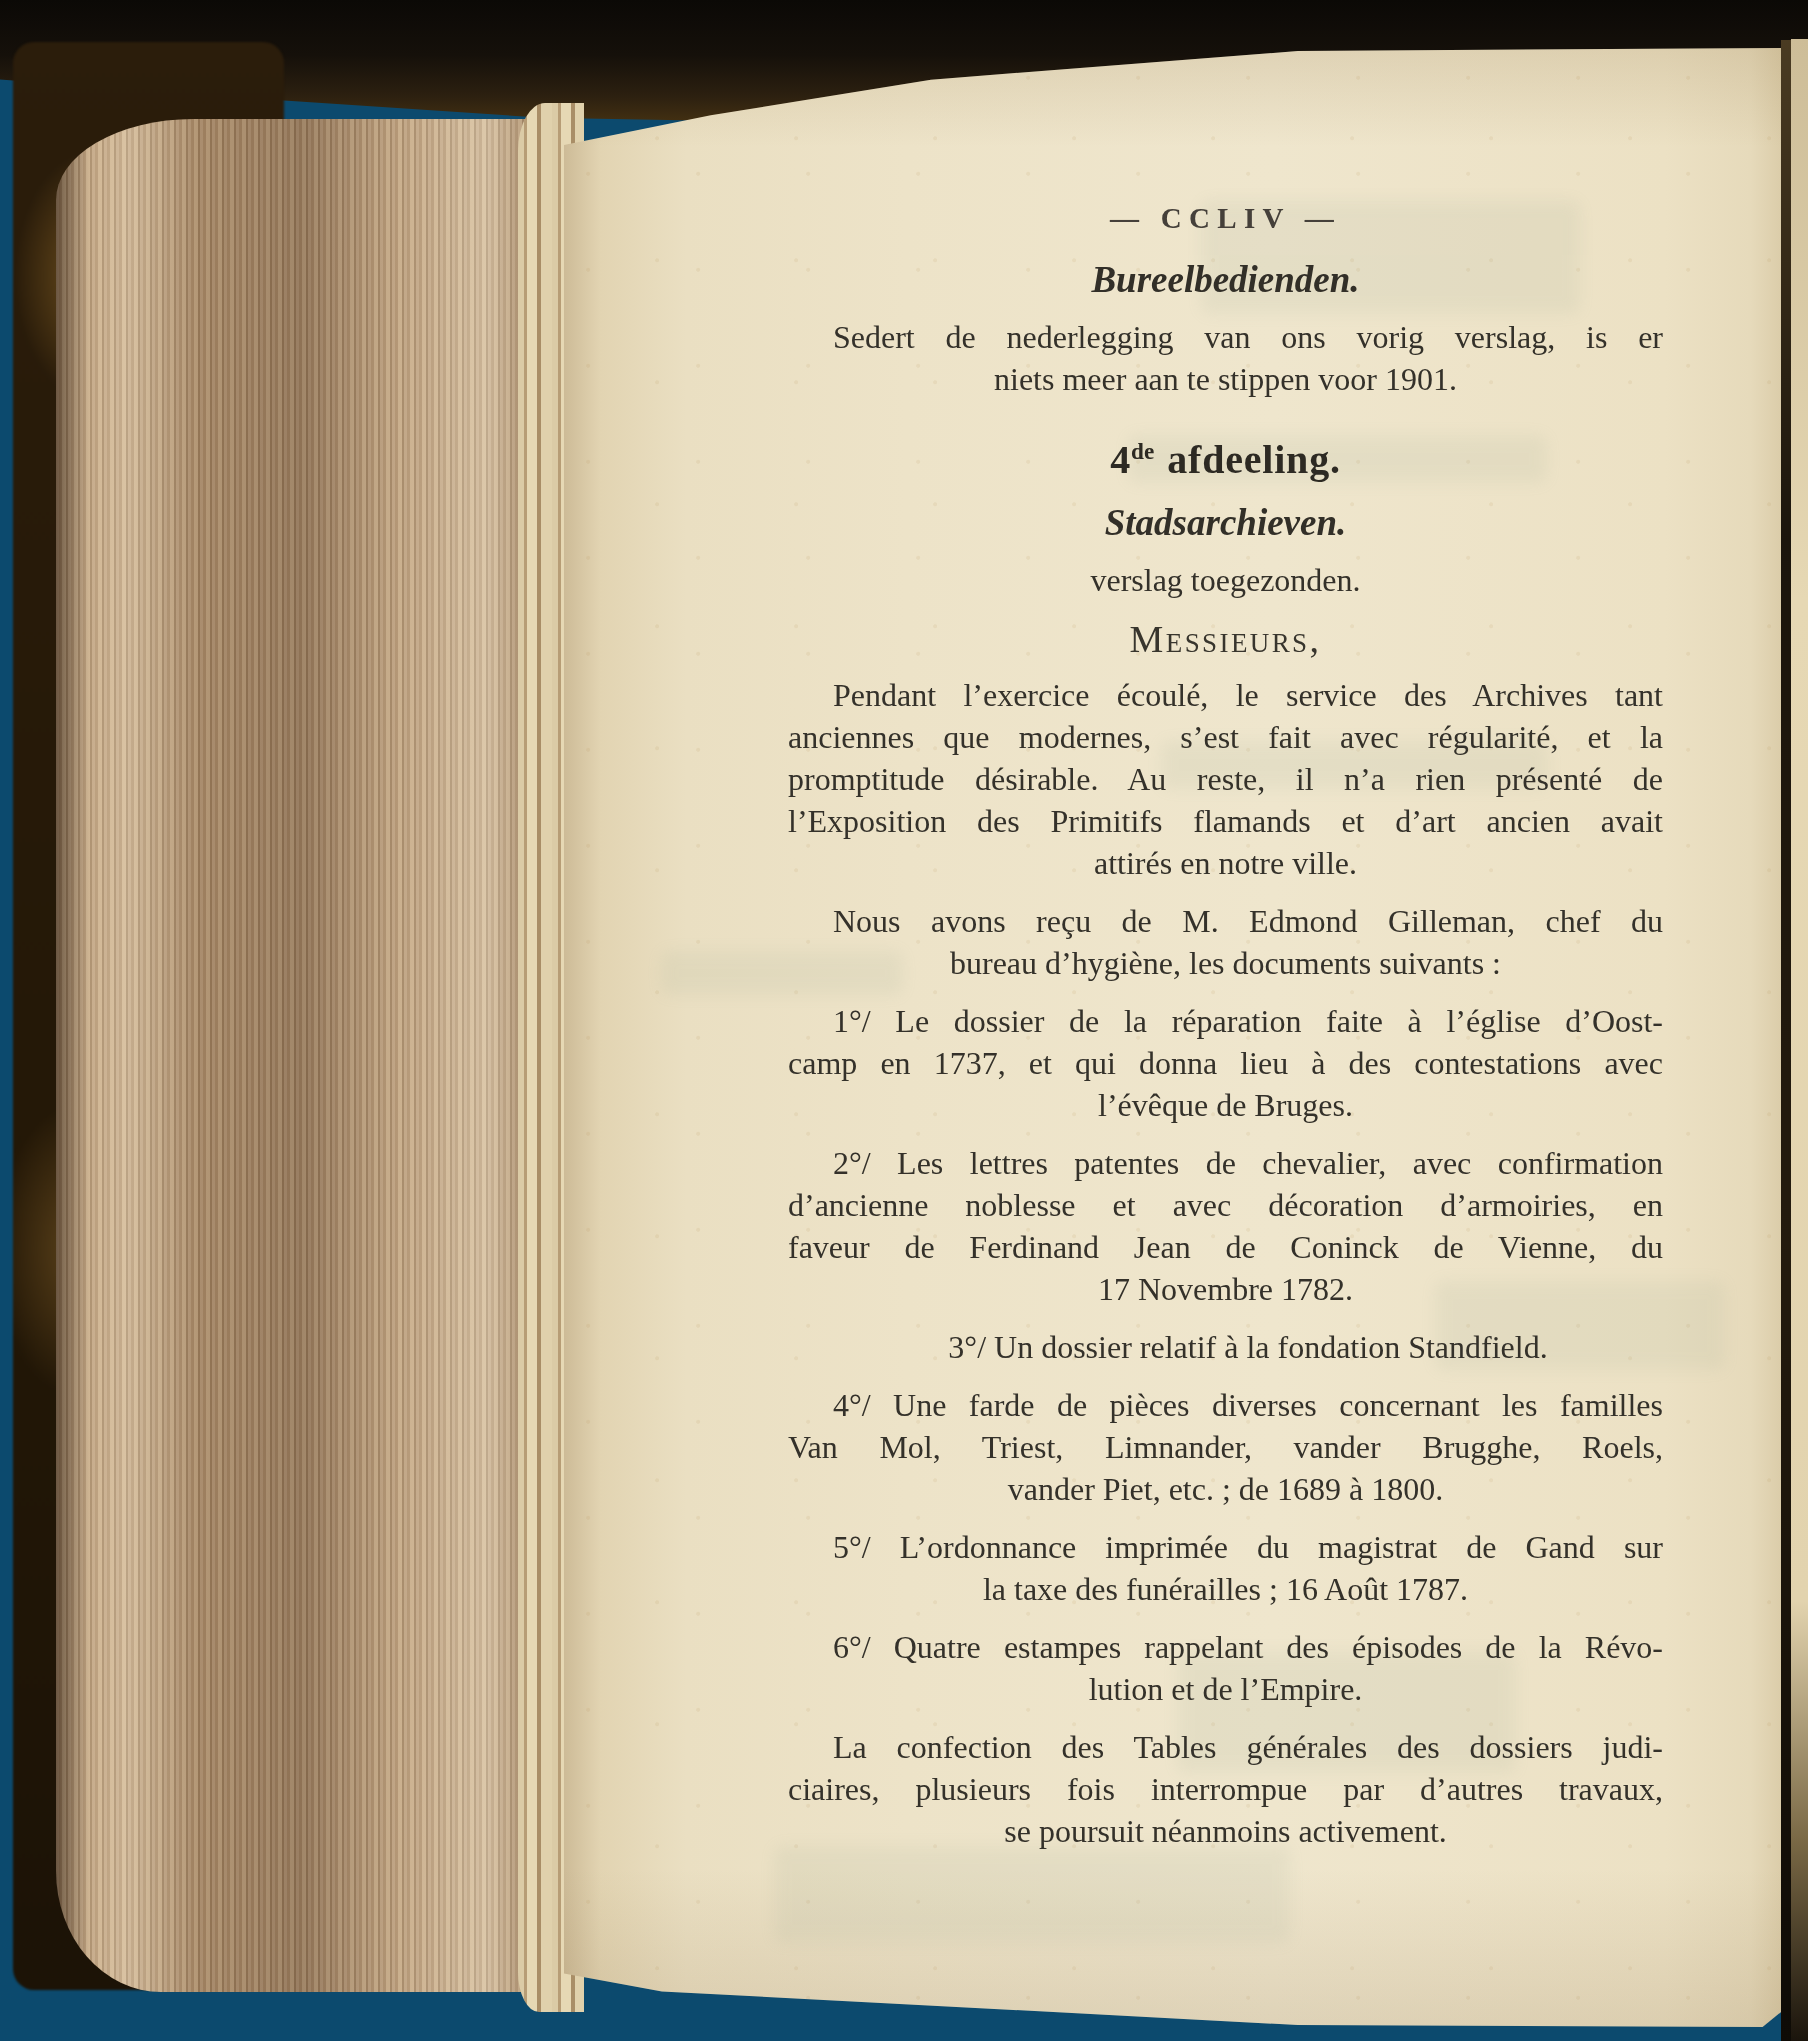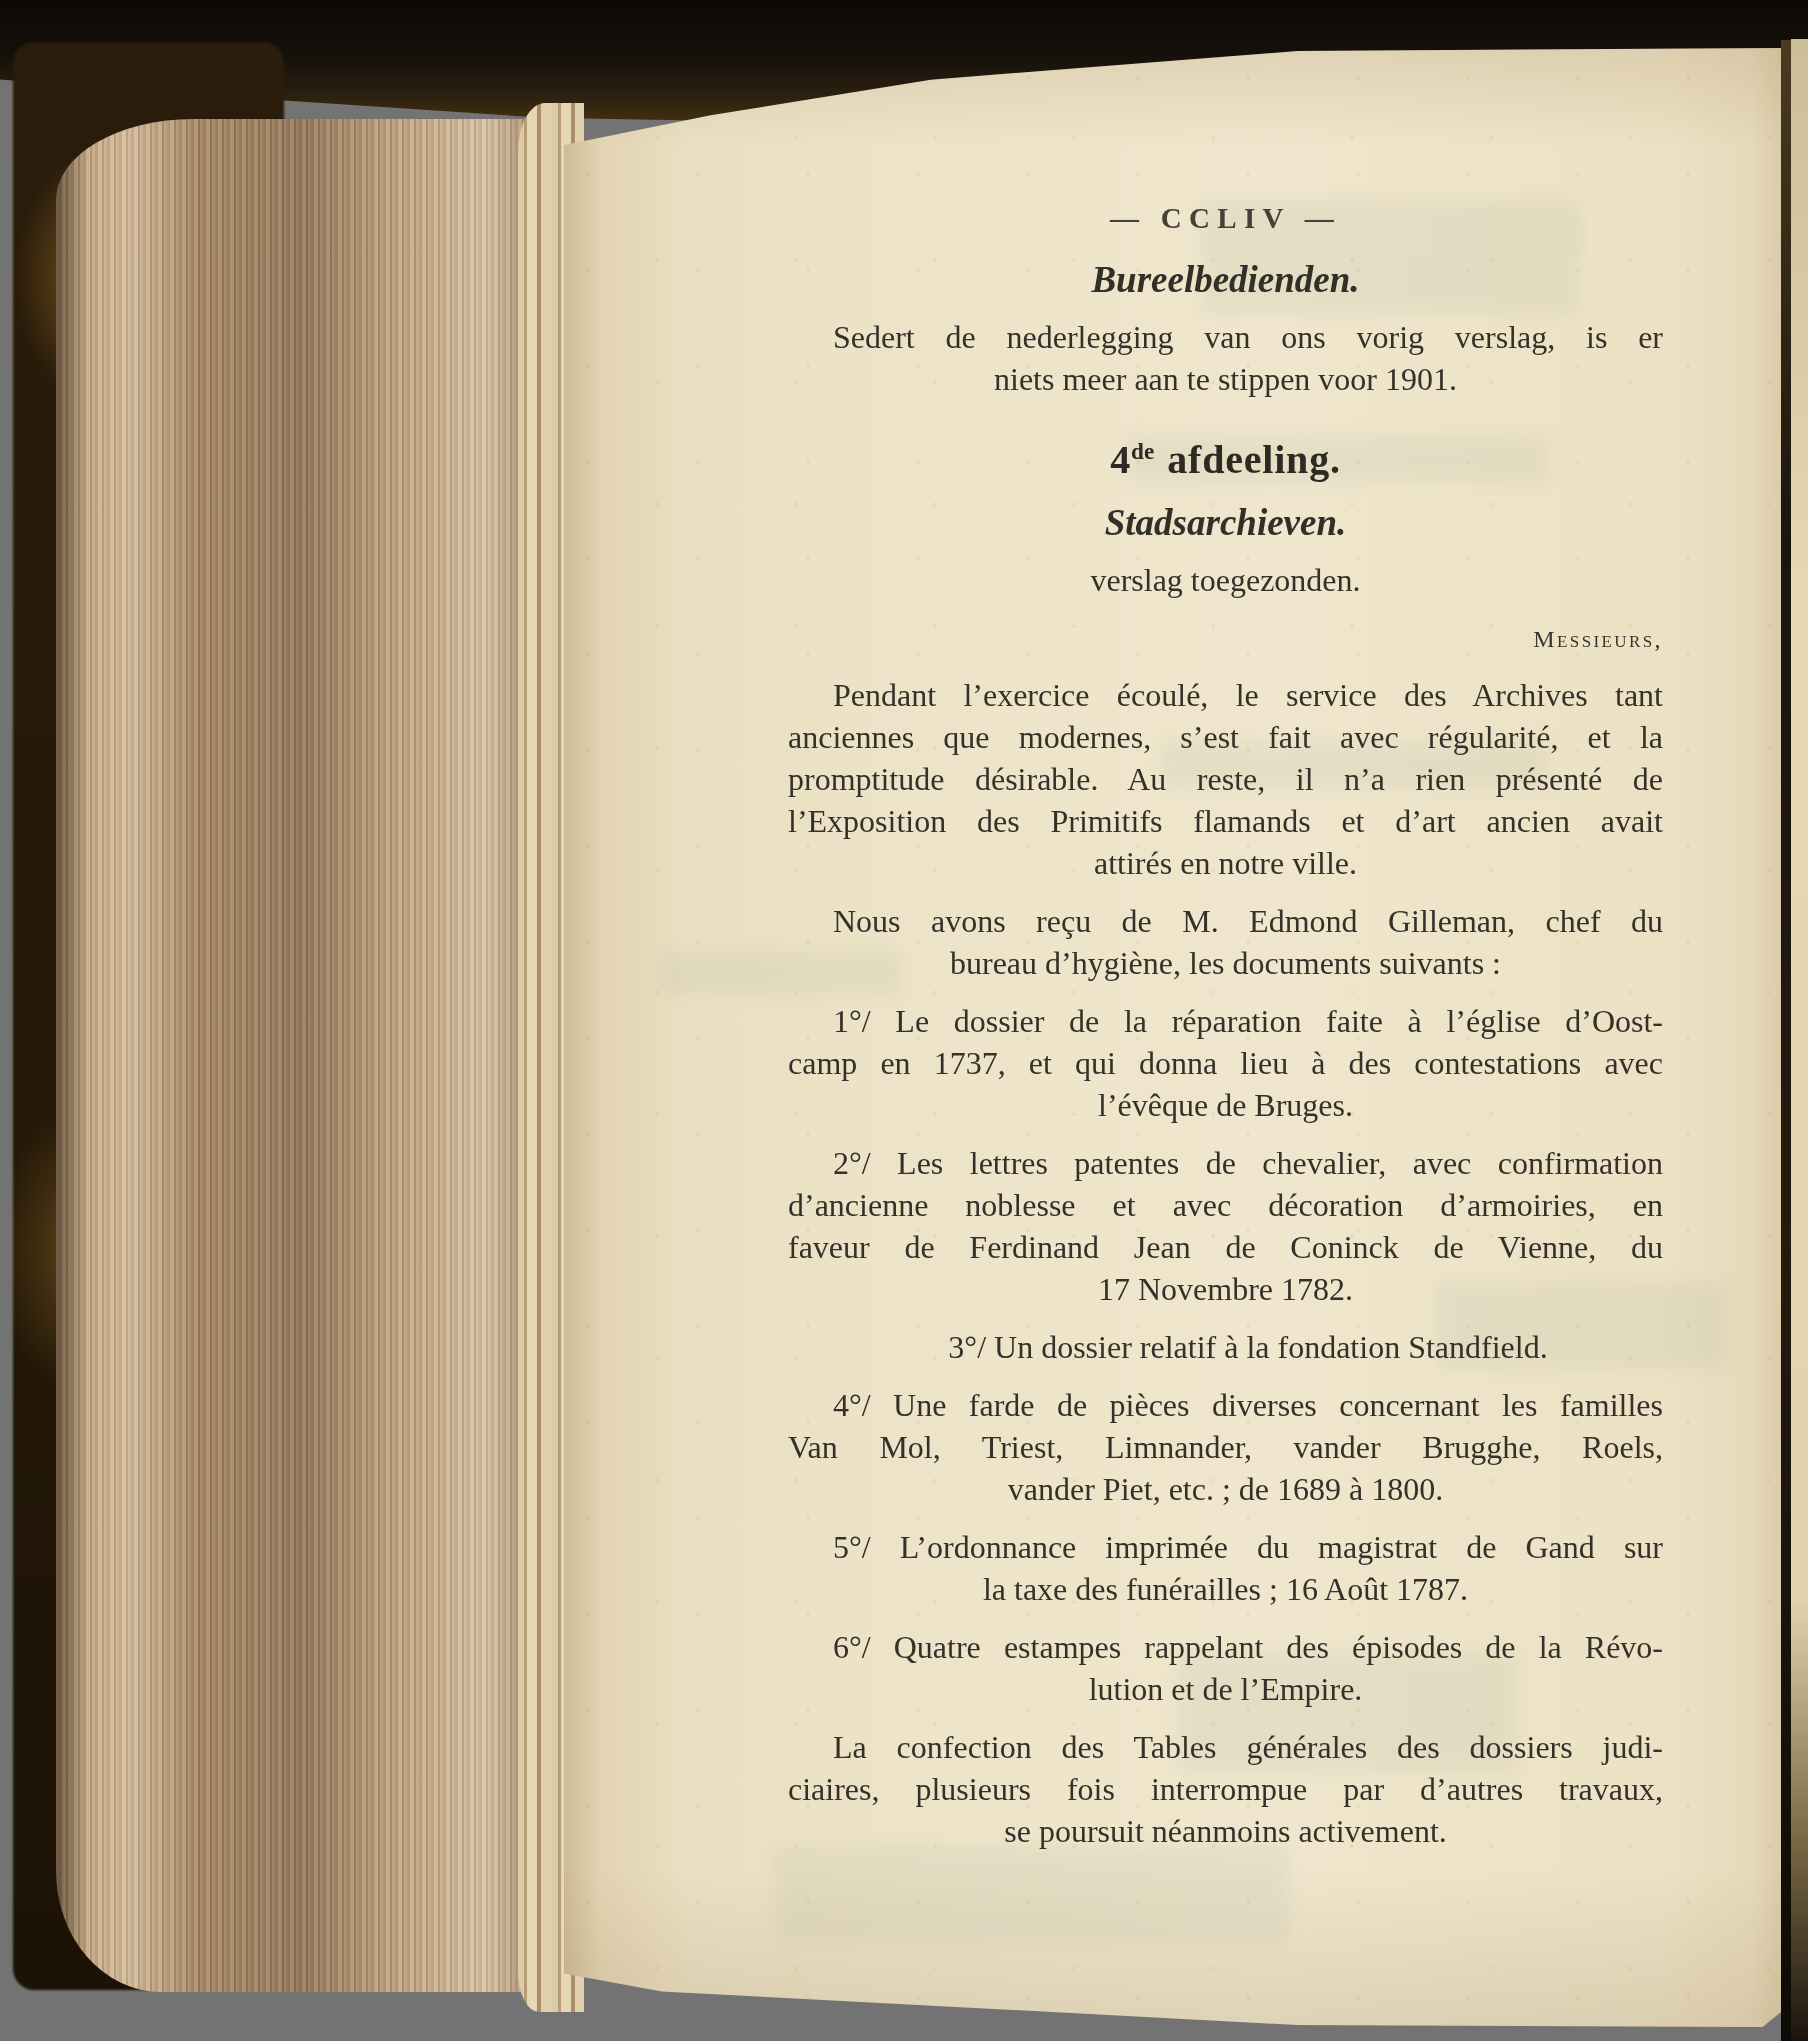--- a/index.html
+++ b/index.html
@@ -1,16 +1,16 @@
 <!DOCTYPE html>
 <html style="font-size:13px"><head>
 <meta charset="utf-8">
 <style>
   html,body{margin:0;padding:0;background:#090807;}
-  .scene{position:relative;width:1809px;height:2042px;background:#737373;overflow:hidden;
+  .scene{position:relative;width:1809px;height:2042px;background:#0c4a6e;overflow:hidden;
          font-family:"Liberation Serif","DejaVu Serif",serif;}
 
   
   .top-edge{position:absolute;left:0;top:0;width:1809px;height:137px;
     background:linear-gradient(180deg,#0b0906 0%,#15100a 40%,#2c2010 70%,#463212 92%,#513c17 100%);
     clip-path:polygon(0 0,100% 0,100% 52%,78% 72%,55% 92%,30% 86%,12% 70%,0 58%);}
 
   
   .cover{position:absolute;left:13px;top:42px;width:271px;height:1948px;border-radius:21px;
     background:
@@ -59,21 +59,21 @@
   
   .text-col{position:absolute;left:224px;top:149px;width:875px;color:#34312a;
     font-size:32px;line-height:42px;}
   .hdr{text-align:center;font-size:29px;letter-spacing:7.3px;color:#45403a;font-weight:600;}
   .sec-title{margin-top:29px;text-align:center;font-size:40px;line-height:45px;font-weight:700;
     letter-spacing:0.8px;color:#2d2a23;}
   .sec-title .sup{font-size:58%;vertical-align:super;letter-spacing:0;}
   .sec-title .rest{margin-left:13px;}
   .sec-sub{margin-top:21px;text-align:center;font-size:37px;line-height:40px;font-style:italic;color:#322f28;font-weight:bold;}
   .para{margin-top:16px;}
-  .salutation{margin-top:19.3px;text-align:right;font-variant:small-caps;font-size:24px;
+  .salutation{margin-top:19.3px;text-align:center;font-variant:small-caps;font-size:38px;
     line-height:37px;letter-spacing:2.4px;color:#38352d;}
   .line{text-align:center;}
   .jfull{text-align:justify;text-align-last:justify;}
   .indent{text-indent:45px;}
 </style>
 </head>
 <body>
 
 <div class="scene">
 

